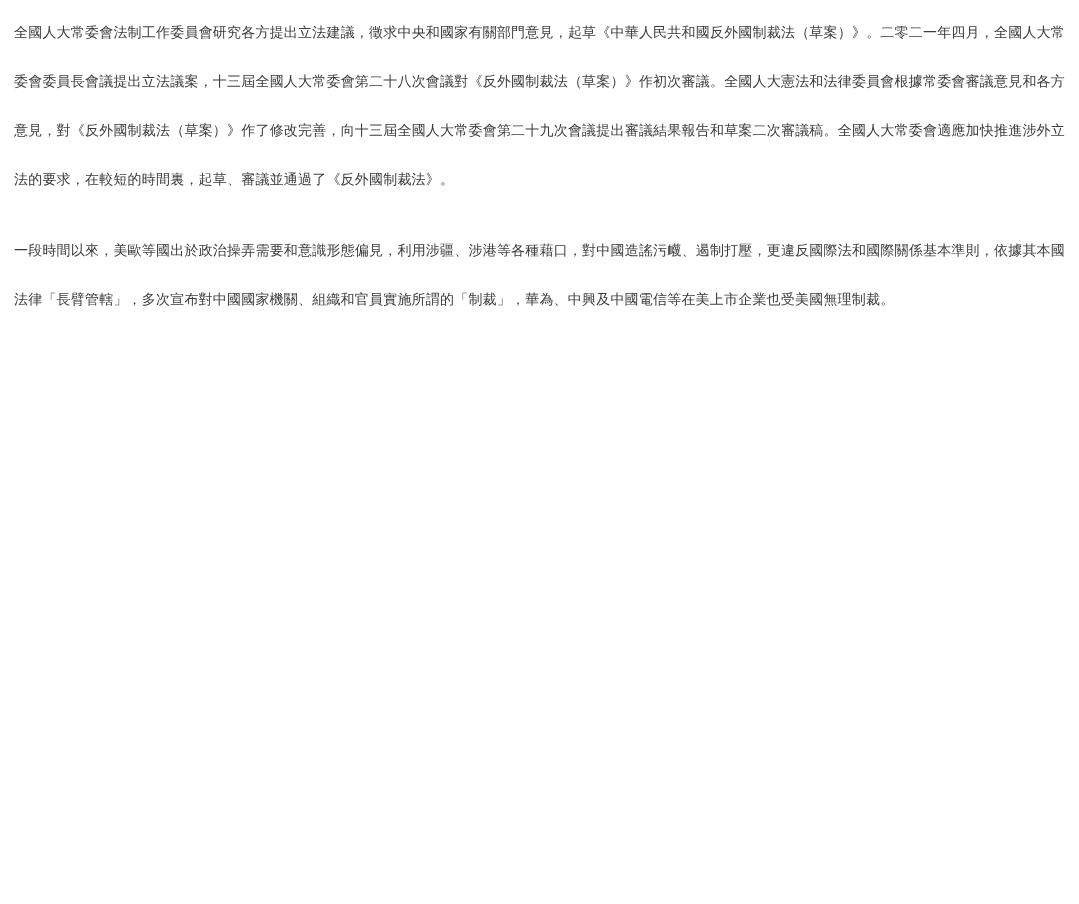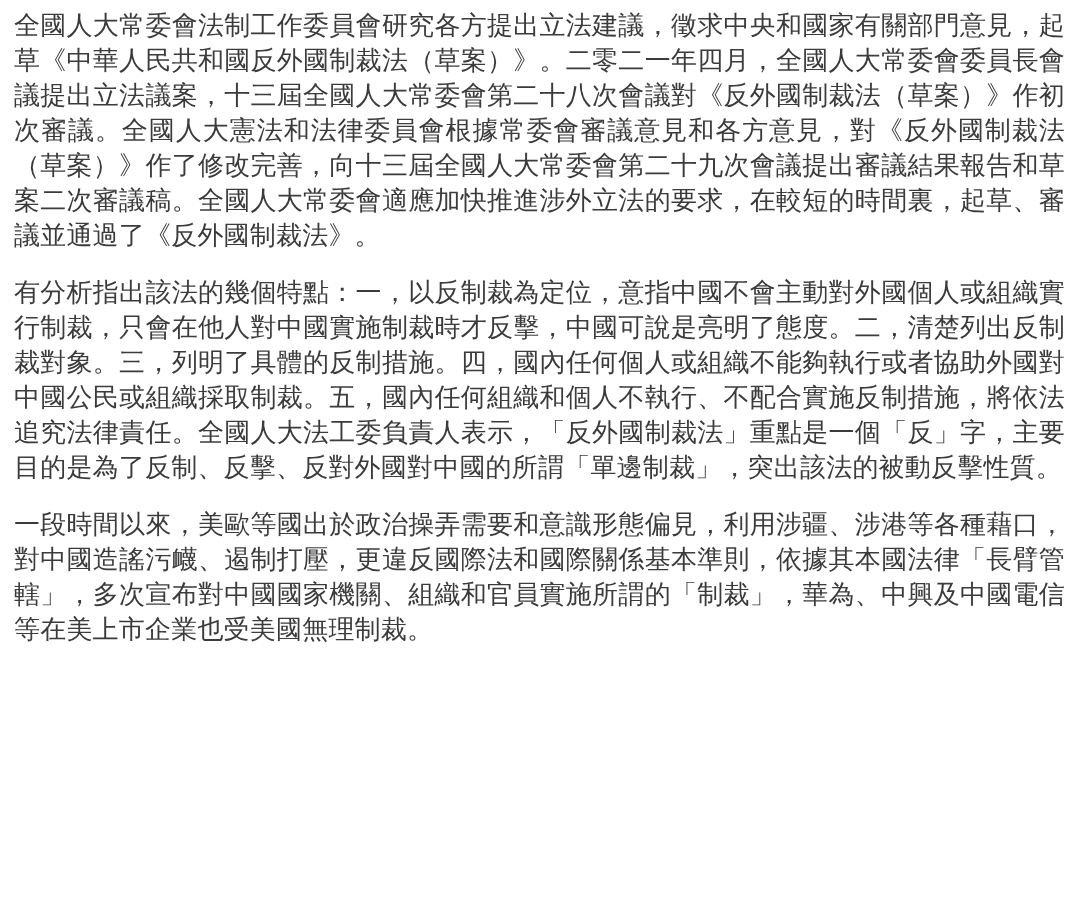--- a/index.html
+++ b/index.html
@@ -12,32 +12,31 @@
     min-height: 904px;
     font-family: "Liberation Serif", "DejaVu Serif", serif;
   }
   .article {
     box-sizing: border-box;
     width: 1079px;
     padding: 8px 14px 10px 14px;
   }
   .para {
     margin: 0 0 22px 0;
-    font-size: 26px;
-    line-height: 35px;
+    font-size: 14px;
+    line-height: 49px;
     color: #3b3b3b;
     text-align: justify;
     text-justify: inter-ideograph;
     letter-spacing: 0.2px;
     font-family: "Liberation Serif", "DejaVu Serif", serif;
   }
   .para:last-child {
     margin-bottom: 12px;
   }
 </style>
 </head>
 <body>
 
 <div class="article">
   <p class="para">全國人大常委會法制工作委員會研究各方提出立法建議，徵求中央和國家有關部門意見，起草《中華人民共和國反外國制裁法（草案）》。二零二一年四月，全國人大常委會委員長會議提出立法議案，十三屆全國人大常委會第二十八次會議對《反外國制裁法（草案）》作初次審議。全國人大憲法和法律委員會根據常委會審議意見和各方意見，對《反外國制裁法（草案）》作了修改完善，向十三屆全國人大常委會第二十九次會議提出審議結果報告和草案二次審議稿。全國人大常委會適應加快推進涉外立法的要求，在較短的時間裏，起草、審議並通過了《反外國制裁法》。</p>
-  <p class="para">有分析指出該法的幾個特點：一，以反制裁為定位，意指中國不會主動對外國個人或組織實行制裁，只會在他人對中國實施制裁時才反擊，中國可說是亮明了態度。二，清楚列出反制裁對象。三，列明了具體的反制措施。四，國內任何個人或組織不能夠執行或者協助外國對中國公民或組織採取制裁。五，國內任何組織和個人不執行、不配合實施反制措施，將依法追究法律責任。全國人大法工委負責人表示，「反外國制裁法」重點是一個「反」字，主要目的是為了反制、反擊、反對外國對中國的所謂「單邊制裁」，突出該法的被動反擊性質。</p>
   <p class="para">一段時間以來，美歐等國出於政治操弄需要和意識形態偏見，利用涉疆、涉港等各種藉口，對中國造謠污衊、遏制打壓，更違反國際法和國際關係基本準則，依據其本國法律「長臂管轄」，多次宣布對中國國家機關、組織和官員實施所謂的「制裁」，華為、中興及中國電信等在美上市企業也受美國無理制裁。</p>
 </div>
 
 </body></html>

